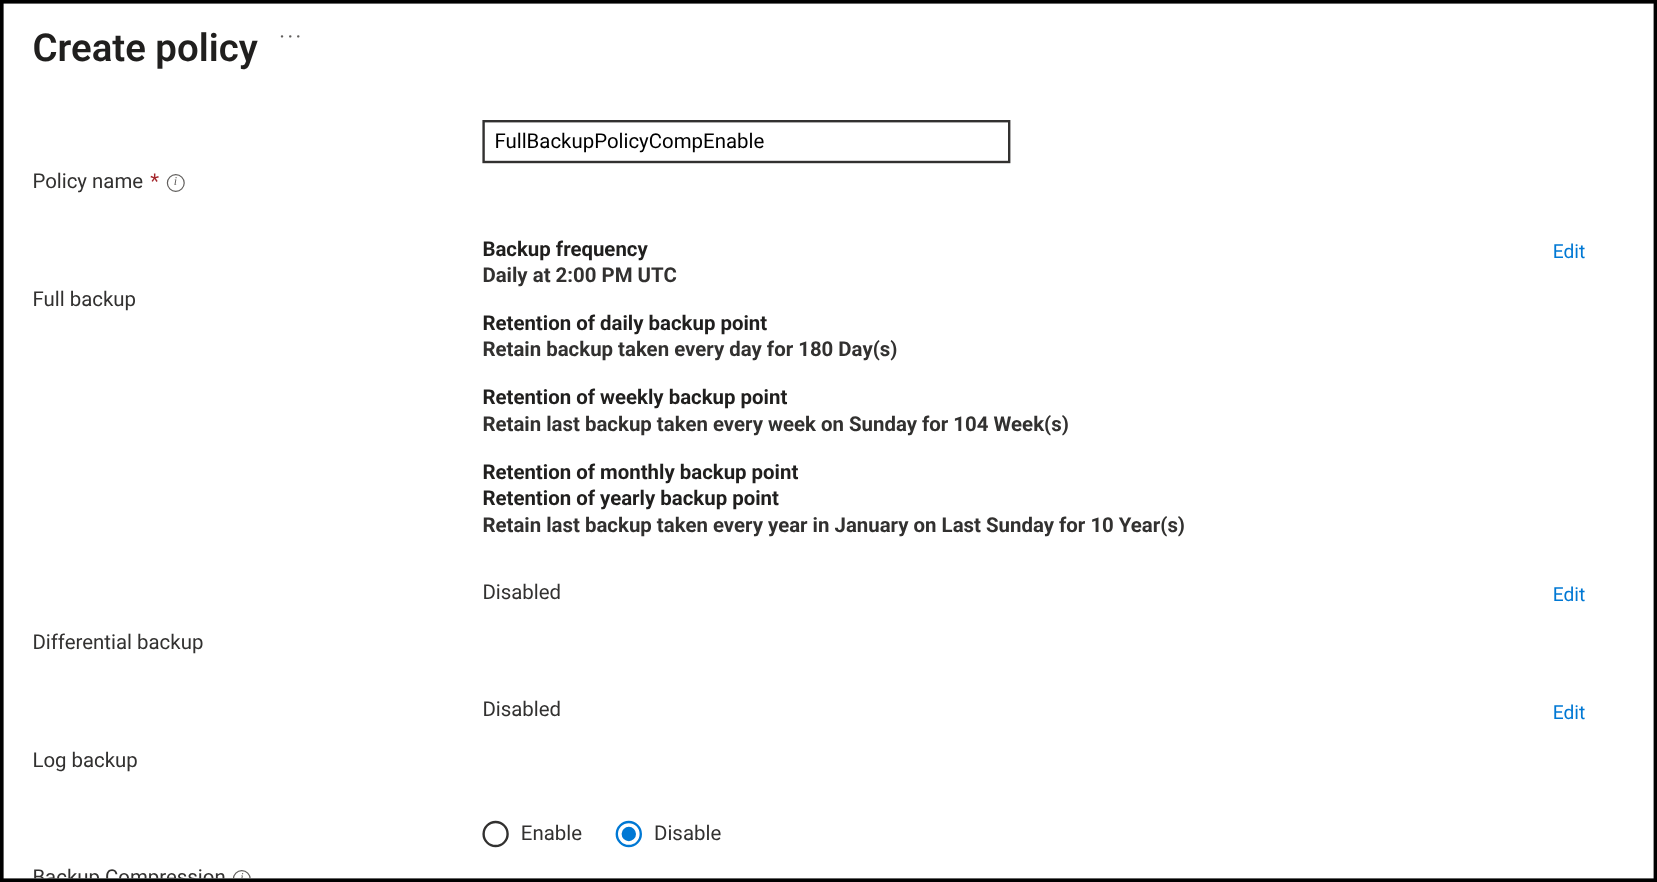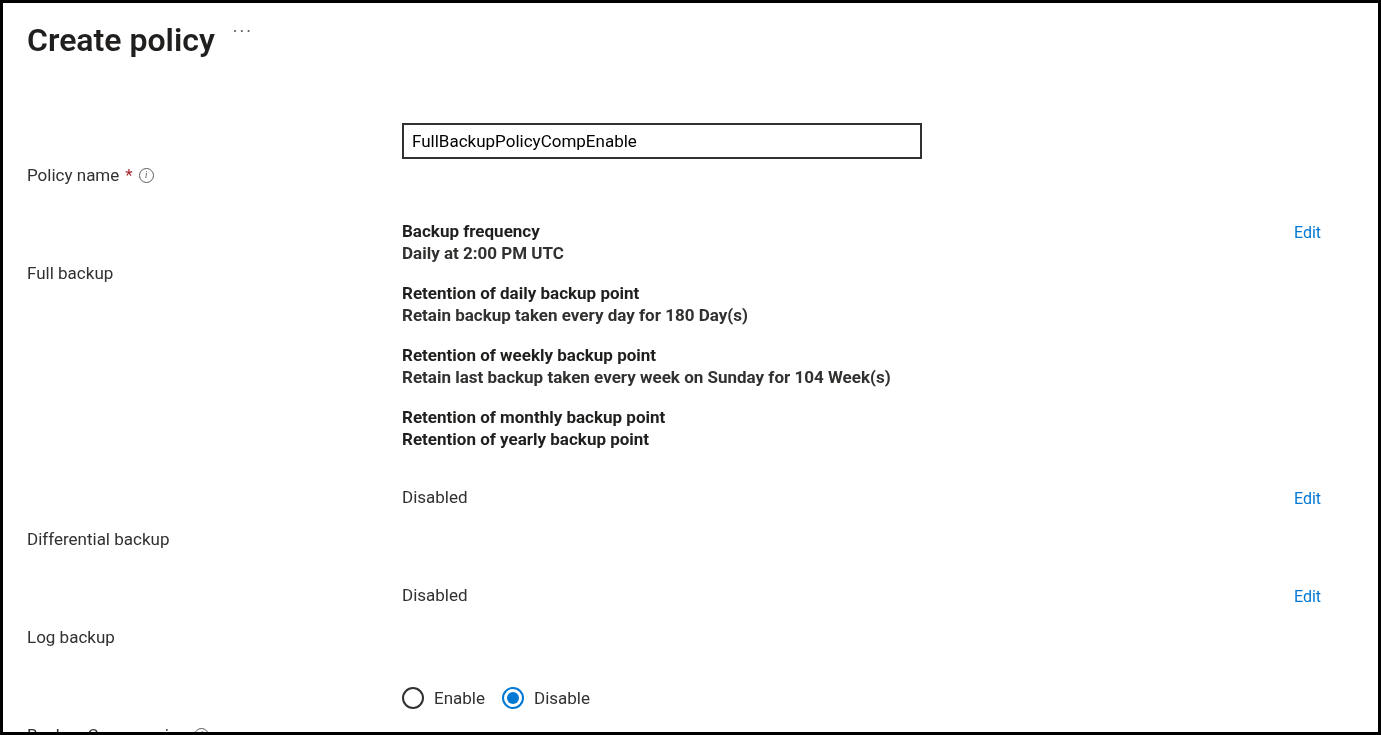--- a/index.html
+++ b/index.html
@@ -15,21 +15,21 @@
     height: 735px;
     border: 3px solid #000;
     padding: 18px 24px 0 24px;
     position: relative;
     overflow: hidden;
   }
   .header-row {
     display: flex;
     align-items: flex-start;
     gap: 18px;
-    margin-bottom: 64px;
+    margin-bottom: 41px;
   }
   .page-title {
     font-size: 32px;
     font-weight: 600;
     color: #201f1e;
     margin: 0;
   }
   .ellipsis {
     font-size: 18px;
     color: #605e5c;
@@ -67,21 +67,21 @@
     color: #605e5c;
     font-style: italic;
     font-family: Georgia, serif;
     line-height: 1;
   }
   .value-cell {
     font-size: 17px;
     color: #323130;
   }
   .text-input {
-    width: 520px;
+    width: 440px;
     height: 36px;
     border: 2px solid #323130;
     padding: 4px 8px;
     font-size: 17px;
     font-family: inherit;
     outline: none;
   }
   .summary-block h4 {
     margin: 0 0 2px 0;
     font-size: 17px;
@@ -97,21 +97,21 @@
   .summary-block p:last-child { margin-bottom: 0; }
   .edit-link {
     color: #0078d4;
     font-size: 16px;
     cursor: pointer;
     padding-top: 2px;
   }
   .radio-row {
     display: flex;
     align-items: center;
-    gap: 17px;
+    gap: 28px;
     padding-top: 4px;
   }
   .radio-item {
     display: inline-flex;
     align-items: center;
     gap: 10px;
     cursor: pointer;
     font-size: 17px;
   }
   .radio-outer {
@@ -164,20 +164,21 @@
 
       <h4>Retention of daily backup point</h4>
       <p>Retain backup taken every day for 180 Day(s)</p>
 
       <h4>Retention of weekly backup point</h4>
       <p>Retain last backup taken every week on Sunday for 104 Week(s)</p>
 
       <h4>Retention of monthly backup point</h4>
 
       <h4>Retention of yearly backup point</h4>
+      <p>Retain last backup taken every year in January on Last Sunday for 10 Year(s)</p>
     </div>
     <div class="edit-link">Edit</div>
 
     <div class="label-cell">Differential backup</div>
     <div class="value-cell">Disabled</div>
     <div class="edit-link">Edit</div>
 
     <div class="label-cell">Log backup</div>
     <div class="value-cell">Disabled</div>
     <div class="edit-link">Edit</div>

